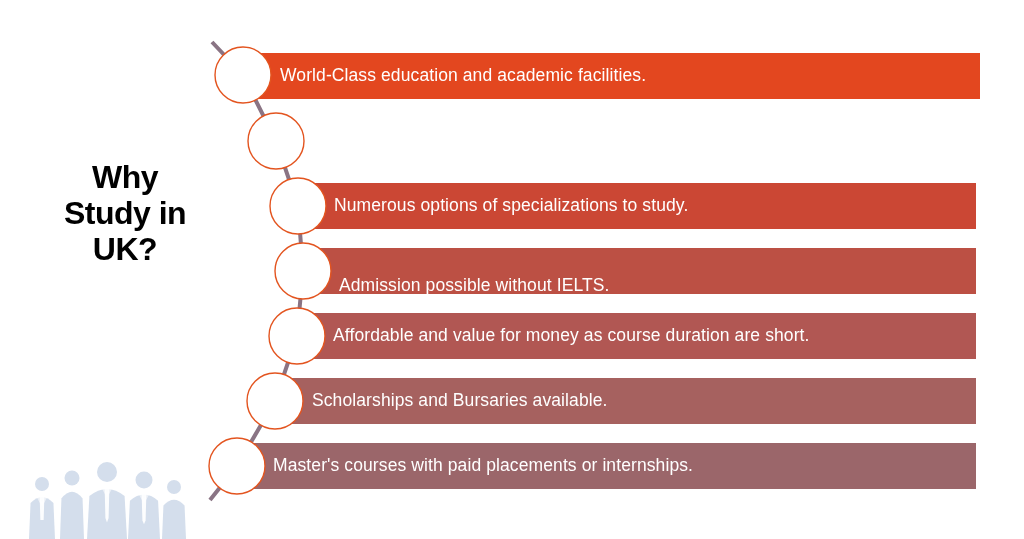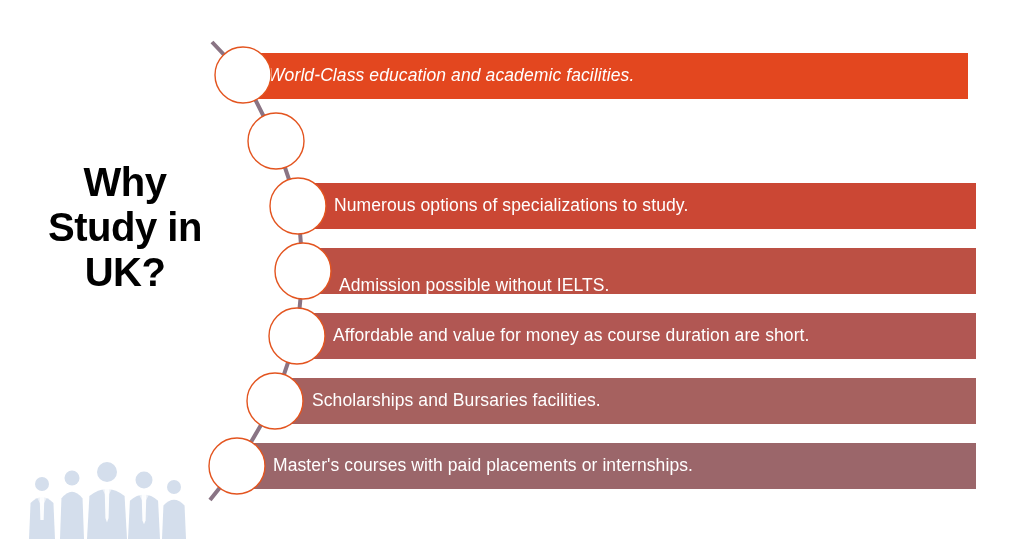--- a/index.html
+++ b/index.html
@@ -11,21 +11,21 @@
     position:relative;
   }
   #canvas{position:absolute;left:0;top:0;width:1024px;height:539px;}
 
   
   .title{
     position:absolute;
     left:0px; top:160px;
     width:250px;
     text-align:center;
-    font-size:40px;
+    font-size:32px;
     font-weight:bold;
     line-height:1.12;
     letter-spacing:-0.5px;
     color:#000000;
     white-space:pre-line;
     font-family:"Liberation Sans","DejaVu Sans",sans-serif;
   }
 
   
   .bars{position:absolute;left:0;top:0;width:1024px;height:539px;}
@@ -52,21 +52,21 @@
 </head>
 <body>
 
 <div id="canvas">
 
   <svg class="chain" id="chain-svg" viewBox="0 0 1024 539">
       <polyline points="212,42 243,75 276,141 298,206 303,271 297,336 275,401 237,466 210,500" fill="none" stroke="#8A7484" stroke-width="4" stroke-linecap="butt"></polyline>
     </svg>
 
   <div class="bars" id="bars-container">
-      <div class="bar-row" style="left: 244px; top: 53px; width: 724px; font-style: italic;">
+      <div class="bar-row" style="left: 256px; top: 53px; width: 724px;">
         <div class="bar" style="width: 100%; background: rgb(227, 71, 31); padding-left: 24px; box-sizing: border-box;">
           <span class="bar-text" style="color: rgb(255, 255, 255);">World-Class education and academic facilities.</span>
         </div>
       </div>
       <div class="bar-row" style="left: 312px; top: 183px; width: 664px;">
         <div class="bar" style="width: 100%; background: rgb(203, 71, 52); padding-left: 22px; box-sizing: border-box;">
           <span class="bar-text" style="color: rgb(255, 255, 255);">Numerous options of specializations to study.</span>
         </div>
       </div>
       <div class="bar-row" style="left: 318px; top: 248px; width: 658px;">
@@ -74,21 +74,21 @@
           <span class="bar-text" style="color: rgb(255, 255, 255);">Admission possible without IELTS.</span>
         </div>
       </div>
       <div class="bar-row" style="left: 311px; top: 313px; width: 665px;">
         <div class="bar" style="width: 100%; background: rgb(177, 87, 83); padding-left: 22px; box-sizing: border-box;">
           <span class="bar-text" style="color: rgb(255, 255, 255);">Affordable and value for money as course duration are short.</span>
         </div>
       </div>
       <div class="bar-row" style="left: 289px; top: 378px; width: 687px;">
         <div class="bar" style="width: 100%; background: rgb(166, 97, 95); padding-left: 23px; box-sizing: border-box;">
-          <span class="bar-text" style="color: rgb(255, 255, 255);">Scholarships and Bursaries facilities.</span>
+          <span class="bar-text" style="color: rgb(255, 255, 255);">Scholarships and Bursaries available.</span>
         </div>
       </div>
       <div class="bar-row" style="left: 251px; top: 443px; width: 725px;">
         <div class="bar" style="width: 100%; background: rgb(155, 102, 106); padding-left: 22px; box-sizing: border-box;">
           <span class="bar-text" style="color: rgb(255, 255, 255);">Master's courses with paid placements or internships.</span>
         </div>
       </div>
     </div>
 
   <svg class="chain" id="circles-svg" viewBox="0 0 1024 539">

